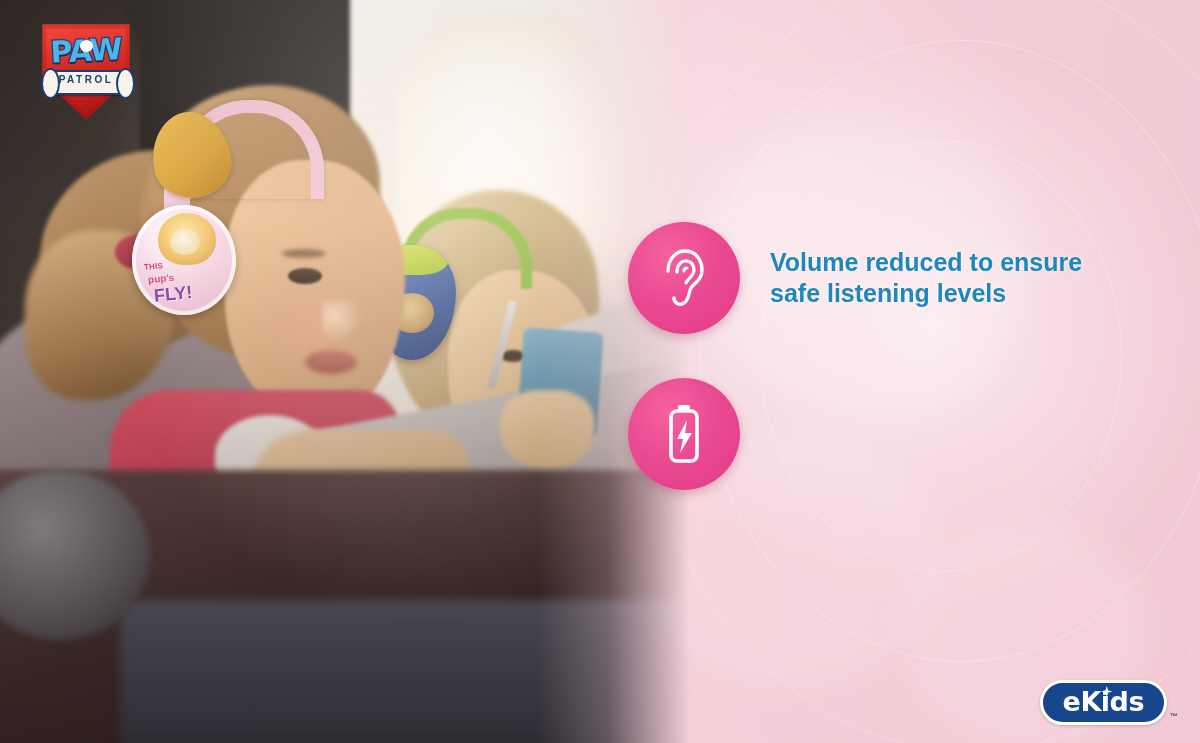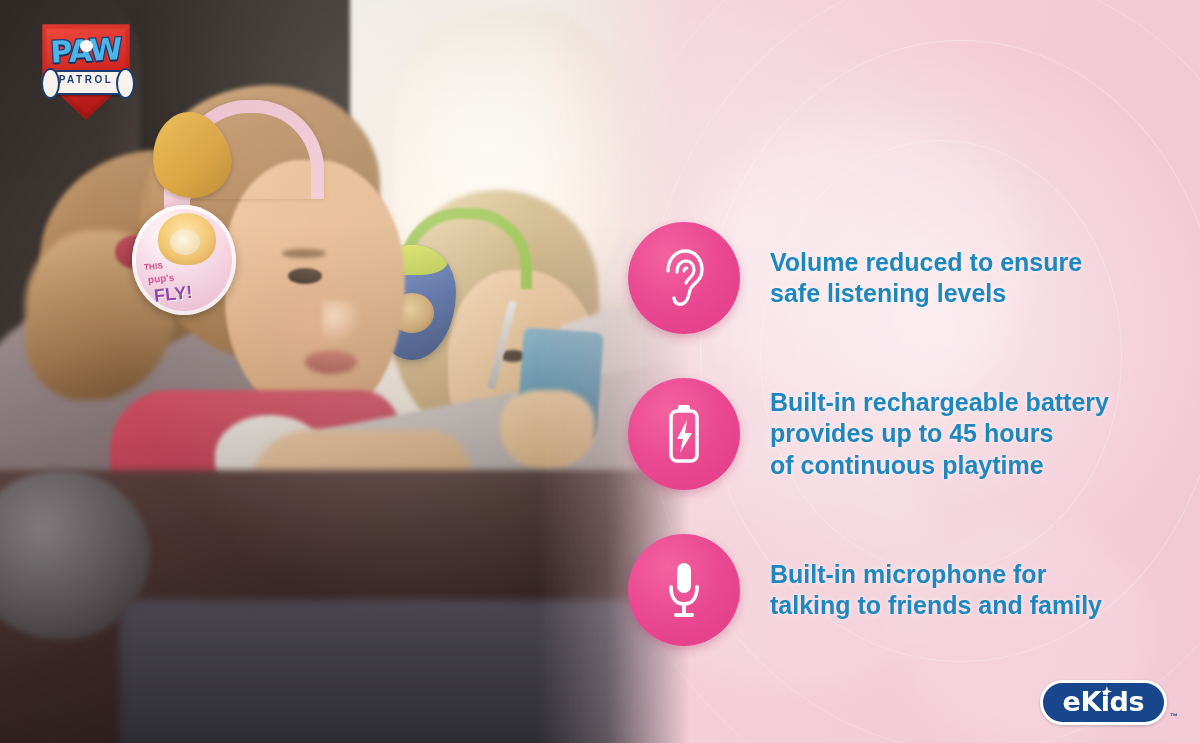--- a/index.html
+++ b/index.html
@@ -541,37 +541,22 @@
     </div>
 
     <div class="feature">
       <div class="f-badge">
         <svg width="46" height="66" viewBox="0 0 46 66">
           <rect x="10" y="10" width="26" height="50" rx="6" fill="none" stroke="#fff" stroke-width="3.6"></rect>
           <rect x="17" y="4" width="12" height="6" rx="2" fill="#fff"></rect>
           <path d="M26 19 L16 38 L22 38 L19 52 L31 32 L24 32 Z" fill="#fff"></path>
         </svg>
       </div>
-      <div class="f-text">Built-in rechargeable battery
-provides up to 45 hours
-of continuous playtime</div>
     </div>
 
-    <div class="feature">
-      <div class="f-badge">
-        <svg width="44" height="64" viewBox="0 0 44 64">
-          <rect x="15" y="5" width="14" height="30" rx="7" fill="#fff"></rect>
-          <path d="M9 29 C9 41 15 46 22 46 C29 46 35 41 35 29" fill="none" stroke="#fff" stroke-width="3.8" stroke-linecap="round"></path>
-          <rect x="20" y="44" width="4" height="12" fill="#fff"></rect>
-          <rect x="12" y="55" width="20" height="4" rx="2" fill="#fff"></rect>
-        </svg>
-      </div>
-      <div class="f-text">Built-in microphone for
-talking to friends and family</div>
-    </div>
 
   </div>
 
   <div class="ekids">
     <div class="ekids-pill">
       <div class="ekids-star"></div>
       <div class="ekids-txt">eKids</div>
     </div>
     <div class="ekids-tm">™</div>
   </div>

